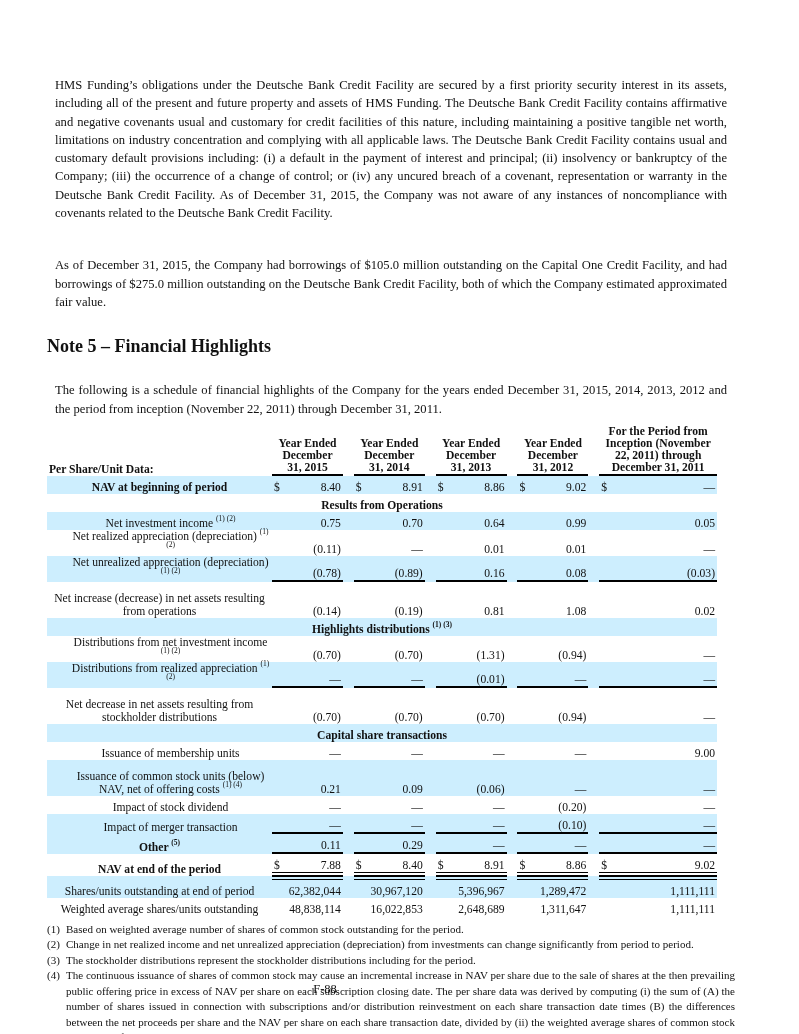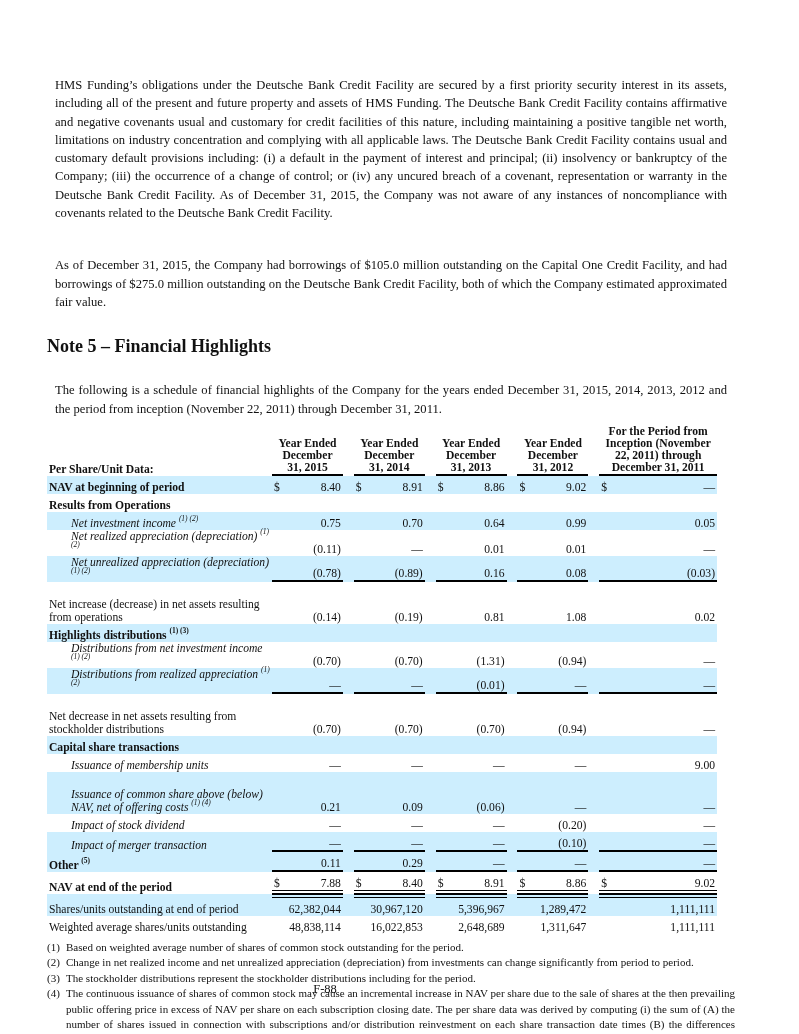--- a/index.html
+++ b/index.html
@@ -7,24 +7,24 @@
   .page { position:absolute; left:47px; top:68px; width:688px; }
   p.body { margin:8px; font-size:12.6px; line-height:18.3px; text-align:justify; }
   .gap { height:18px; }
   h3.note { margin:0; font-size:18px; font-weight:bold; line-height:18px; }
   table.fh { border-collapse:separate; border-spacing:0; width:670px; font-size:11.6px; margin-top:8px; }
   table.fh td, table.fh th { padding:0 2px; vertical-align:bottom; }
   th.colhead { font-weight:bold; text-align:center; line-height:12px; padding-bottom:2px; border-bottom:2px solid #000; }
   th.sp { border-bottom:none; width:7px; }
   th.labelhead { text-align:left; font-weight:bold; line-height:12px; padding-bottom:2px; }
   tr.row td { height:18px; line-height:13px; }
-  tr.tall td { height:42px; }
+  tr.tall td { height:36px; }
   tr.hl td { background:#cdeefe; }
-  td.lbl { text-align:left; }
-  td.lbl.ind { padding-left:24px;font-style:italic; }
+  td.lbl { text-align:center; }
+  td.lbl.ind { padding-left:24px; }
   td.b { font-weight:bold; }
   td.num { text-align:right; padding-right:4px; }
   td.cur { text-align:left; width:14px; padding-left:2px; }
   td.gapc { width:7px; background:transparent !important; }
   tr.hl td.gapc { background:#cdeefe !important; }
   td.ul { border-bottom:2px solid #000; }
   td.dl { border-bottom:4px double #000; }
   td.dtl { border-top:4px double #000; }
   sup { font-size:7.5px; vertical-align:6px; line-height:0; }
   .fn { font-size:11px; line-height:15.5px; margin-top:6px; }
@@ -195,21 +195,21 @@
           <td class="gapc"></td>
         <td class="num" colspan="2">—</td>
           <td class="gapc"></td>
         <td class="num" colspan="2">—</td>
           <td class="gapc"></td>
         <td class="num" colspan="2">—</td>
           <td class="gapc"></td>
         <td class="num" colspan="2">9.00</td>
       </tr>
       <tr class="row hl tall">
-        <td class="lbl ind"><span>Issuance of common share above (below) NAV, net of offering costs</span> <sup>(1) (4)</sup></td>
+        <td class="lbl ind"><span>Issuance of common stock units (below) NAV, net of offering costs</span> <sup>(1) (4)</sup></td>
         <td class="num" colspan="2">0.21</td>
           <td class="gapc"></td>
         <td class="num" colspan="2">0.09</td>
           <td class="gapc"></td>
         <td class="num" colspan="2">(0.06)</td>
           <td class="gapc"></td>
         <td class="num" colspan="2">—</td>
           <td class="gapc"></td>
         <td class="num" colspan="2">—</td>
       </tr>

